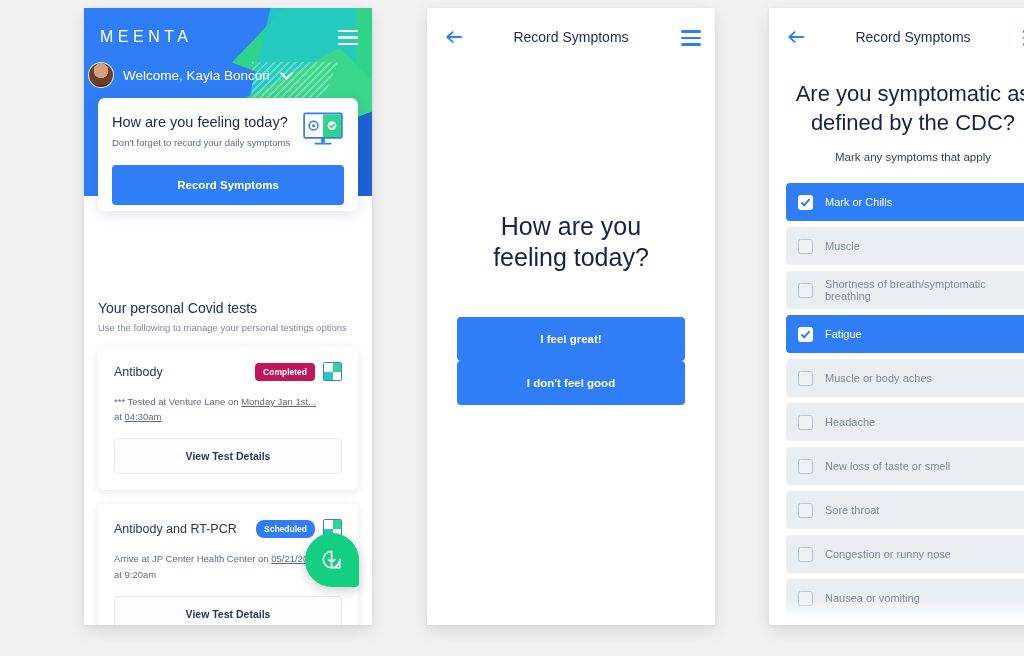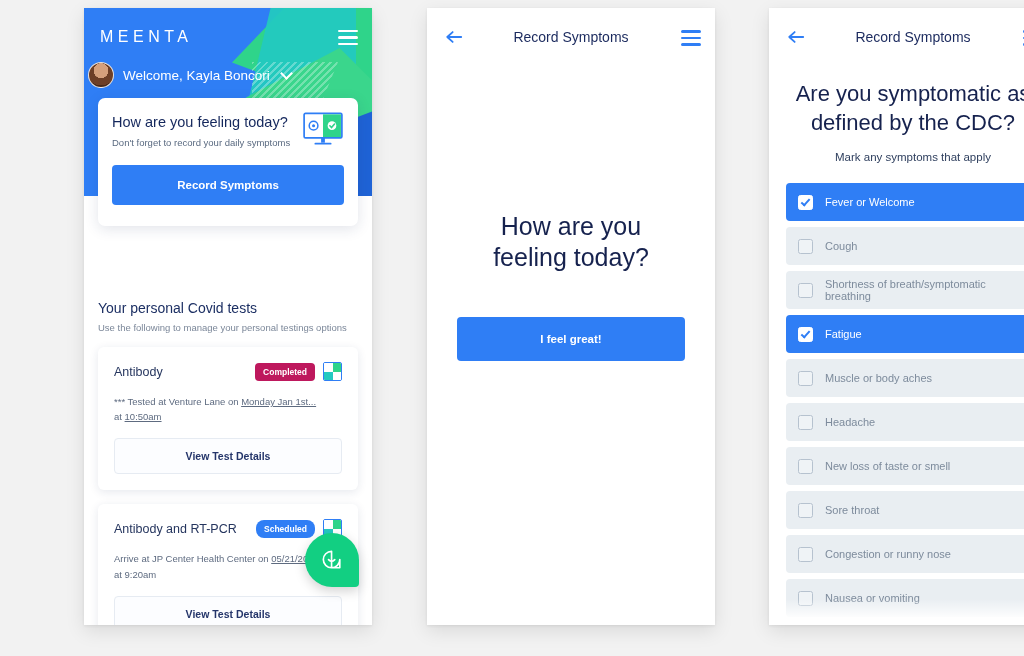--- a/index.html
+++ b/index.html
@@ -71,21 +71,21 @@
     border: 1.5px solid rgba(255,255,255,.85);
   }
   .welcome-text { color: #ffffff; font-size: 13.5px; }
   .chev-down {
     width: 9px; height: 9px; border-right: 2px solid #fff; border-bottom: 2px solid #fff;
     transform: rotate(45deg); margin-left: 3px; margin-top: -4px; cursor: pointer;
   }
 
   .feel-card {
     position: absolute; left: 14px; top: 90px; width: 260px; z-index: 6;
-    background: #fff; border-radius: 7px; padding: 16px 14px 21px;
+    background: #fff; border-radius: 7px; padding: 16px 14px 6px;
     box-shadow: 0 3px 14px rgba(30,50,90,.13);
   }
   .feel-title { color: #14275c; font-size: 14.5px; font-weight: 400; }
   .feel-sub { color: #5a6a80; font-size: 9.5px; margin-top: 7px; }
   .monitor-icon { position: absolute; right: 14px; top: 14px; width: 42px; }
   .btn-primary {
     display: block; width: 100%; margin-top: 17px; border: 0; border-radius: 4px;
     background: #2f7ef5; color: #ffffff; font-size: 11.5px; font-weight: bold;
     padding: 14px 0; text-align: center; cursor: pointer;
     font-family: "Liberation Sans", sans-serif;
@@ -217,21 +217,21 @@
             <div class="grid-icon">
               <i class="g1"></i>
                 <i class="g2"></i>
                 <i class="g3"></i>
                 <i class="g4"></i>
             </div>
           </div>
         </div>
         <div class="test-meta">
           <span>*** Tested at Venture Lane on </span><u>Monday Jan 1st...</u><br>
-          <span>at </span><u>10:50am</u>
+          <span>at </span><u>04:30am</u>
         </div>
         <button class="btn-outline">View Test Details</button>
       </div>
 
       <div class="test-card">
         <div class="test-head">
           <div class="test-name">Antibody and RT-PCR</div>
           <div class="test-right">
             <div class="badge scheduled">Scheduled</div>
             <div class="grid-icon">
@@ -273,20 +273,21 @@
       </div>
     </div>
 
     <div class="feel-wrap">
       <div class="feel-q">
         <div>How are you</div>
         <div>feeling today?</div>
       </div>
       <div class="feel-btns">
         <button class="btn-primary" style="margin-top:0;padding:16px 0;font-size:11.5px;">I feel great!</button>
+        <button class="btn-primary" style="margin-top:0;padding:16px 0;font-size:11.5px;">I don't feel good</button>
       </div>
     </div>
   </div>
 
   <div class="panel" id="panel-symptoms">
     <div class="topbar">
       <div class="back-arrow">
         <svg viewBox="0 0 20 16" width="18" height="16">
           <path d="M18 8 H3 M8.5 2.5 L2.5 8 L8.5 13.5" fill="none" stroke="#2f7ef5" stroke-width="2" stroke-linecap="round" stroke-linejoin="round"></path>
         </svg>
@@ -305,25 +306,25 @@
         <div>defined by the CDC?</div>
       </div>
       <div class="sym-sub">Mark any symptoms that apply</div>
     </div>
 
     <div class="sym-list" id="sym-list">
         <div class="sym-row checked">
           <div class="cbox">
             <span class="tick"></span>
           </div>
-          <span class="sym-label">Fever or Welcome</span>
-        </div>
-        <div class="sym-row">
-          <div class="cbox"></div>
-          <span class="sym-label">Cough</span>
+          <span class="sym-label">Mark or Chills</span>
+        </div>
+        <div class="sym-row">
+          <div class="cbox"></div>
+          <span class="sym-label">Muscle</span>
         </div>
         <div class="sym-row">
           <div class="cbox"></div>
           <span class="sym-label">Shortness of breath/symptomatic breathing</span>
         </div>
         <div class="sym-row checked">
           <div class="cbox">
             <span class="tick"></span>
           </div>
           <span class="sym-label">Fatigue</span>

